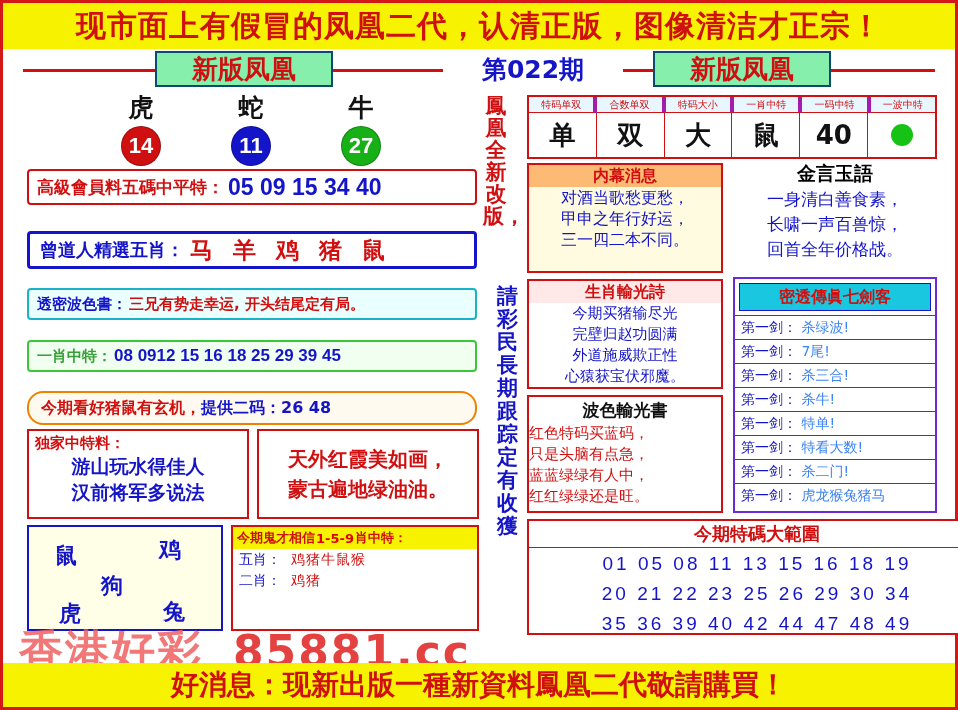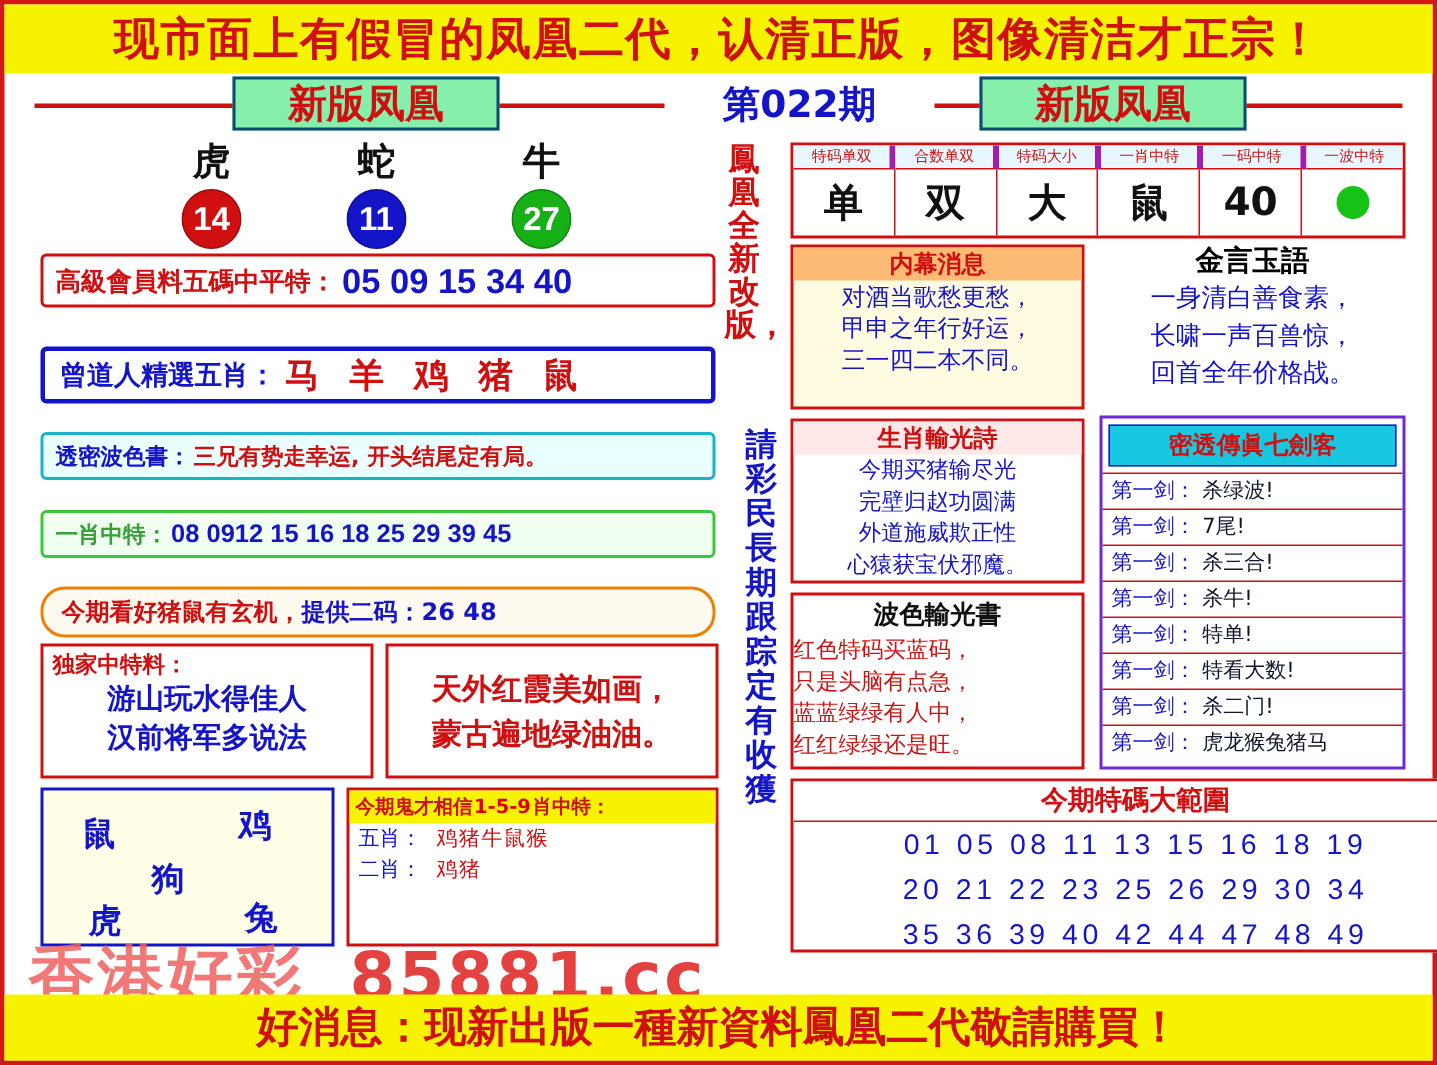--- a/index.html
+++ b/index.html
@@ -243,21 +243,21 @@
     color:#d01010; font-size:16px; font-weight:bold;
     display:flex; align-items:center; justify-content:center;
     font-family:"DejaVu Sans", sans-serif;
   }
   #swords .ln {
     font-size:14px; color:#1414c8; padding:0 6px; line-height:23px;
     border-top:1px solid #d01010; font-family:"DejaVu Sans", sans-serif;
     white-space:nowrap;
   }
   #swords .ln .k { color:#1414c8; }
-  #swords .ln .v { color:#0f172a; }
+  #swords .ln .v { color:#3b82f6; }
 
   
   #range {
     position:absolute; left:524px; top:516px; width:460px; height:116px;
     border:2px solid #d01010; background:#fff;
   }
   #range .hd {
     text-align:center; font-size:18px; font-weight:bold; color:#d01010;
     background:#fff; line-height:26px; border-bottom:1px solid #d01010;
     font-family:"DejaVu Sans", sans-serif;

